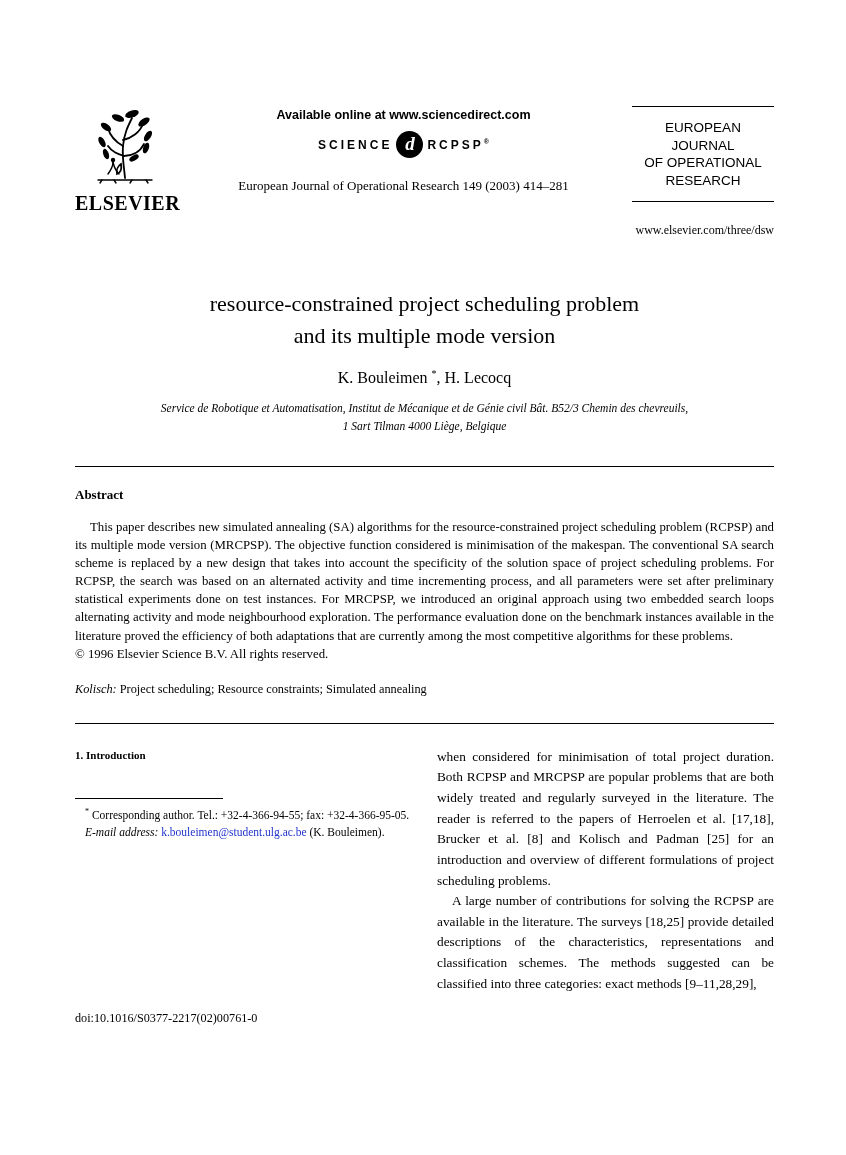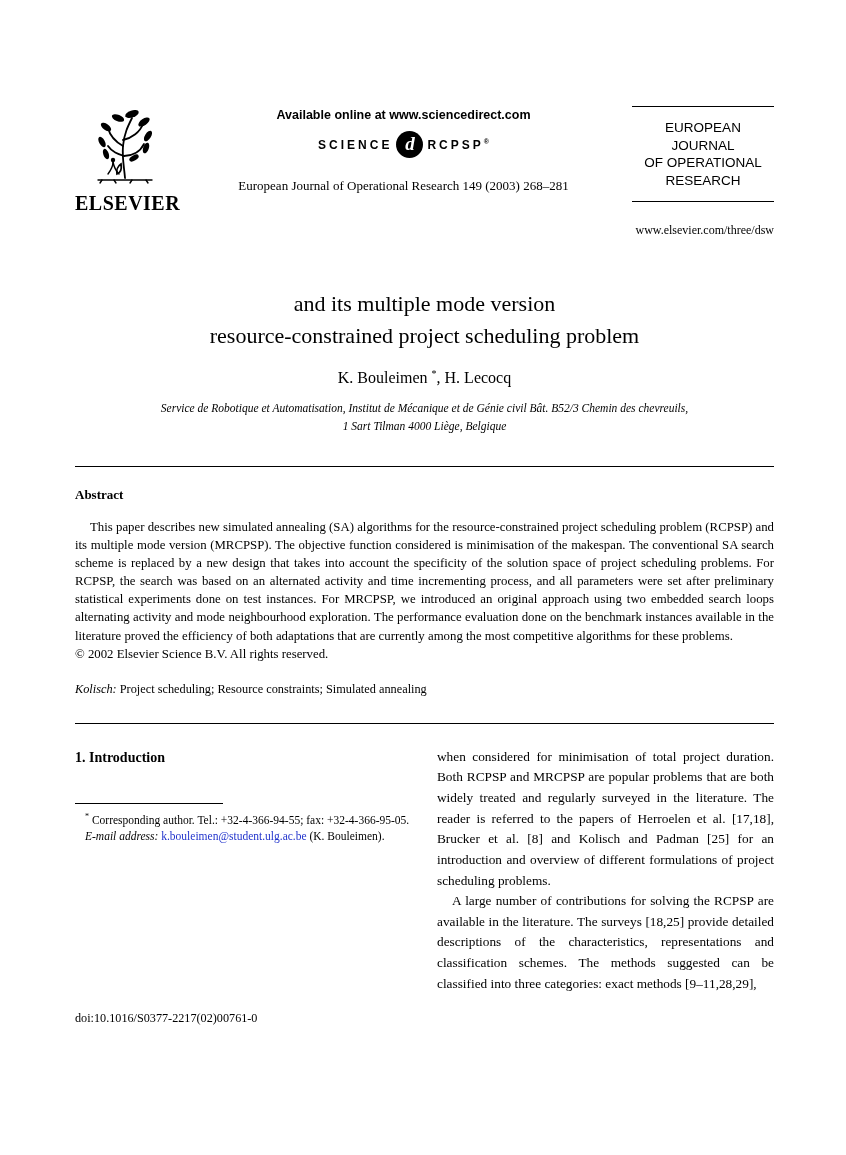--- a/index.html
+++ b/index.html
@@ -46,21 +46,21 @@
   
   .abstract-heading { margin-top:20px; font-weight:bold; font-size:13px; }
   .abstract-body { margin-top:15px; font-size:12.8px; line-height:1.42; text-align:justify; text-indent:15px; }
   .abstract-copyright { font-size:12.8px; line-height:1.42; }
   .keywords { margin-top:19px; font-size:12.3px; }
   .keywords .kw-label { font-style:italic; }
 
   
   .columns { margin-top:23px; display:flex; gap:25px; }
   .col { width:337px; font-size:13.3px; line-height:1.55; text-align:justify; }
-  .intro-heading { font-weight:bold; font-size:14px; margin-bottom:13px; text-align:left; }
+  .intro-heading { font-weight:bold; font-size:11px; margin-bottom:13px; text-align:left; }
   .indent { text-indent:15px; }
 
   
   .footnote { margin-top:34px; font-size:11.5px; line-height:1.48; text-align:justify; }
   .footnote-sep { width:148px; border-top:1px solid #000; margin-bottom:7px; }
   .footnote p { text-indent:10px; }
   .footnote sup { font-size:8px; }
   .email-label { font-style:italic; }
   .email-link { color:#2133cc; text-decoration:none; }
 
@@ -106,52 +106,52 @@
       <div class="elsevier-name">ELSEVIER</div>
     </div>
 
     <div class="center-col">
       <div class="available-online">Available online at www.sciencedirect.com</div>
       <div class="sd-logo">
         <span class="sd-science">SCIENCE</span>
         <span class="sd-d">d</span>
         <span class="sd-direct"><span>RCPSP</span><span class="sd-reg">®</span></span>
       </div>
-      <div class="journal-ref">European Journal of Operational Research 149 (2003) 268–281</div>
+      <div class="journal-ref">European Journal of Operational Research 149 (2003) 414–281</div>
     </div>
 
     <div class="right-col">
       <div class="journal-box">
         <div>EUROPEAN</div>
         <div>JOURNAL</div>
         <div>OF OPERATIONAL</div>
         <div>RESEARCH</div>
       </div>
     </div>
   </div>
 
   <div class="locator">www.elsevier.com/three/dsw</div>
 
   <h1 class="title">
+    <div>resource-constrained project scheduling problem</div>
     <div>and its multiple mode version</div>
-    <div>resource-constrained project scheduling problem</div>
   </h1>
 
   <div class="authors"><span>K. Bouleimen</span> <sup>*</sup><span>, H. Lecocq</span></div>
 
   <div class="affiliation">
     <div>Service de Robotique et Automatisation, Institut de Mécanique et de Génie civil Bât. B52/3 Chemin des chevreuils,</div>
     <div>1 Sart Tilman 4000 Liège, Belgique</div>
   </div>
 
   <hr class="rule rule-1">
 
   <div class="abstract-heading">Abstract</div>
   <p class="abstract-body">This paper describes new simulated annealing (SA) algorithms for the resource-constrained project scheduling problem (RCPSP) and its multiple mode version (MRCPSP). The objective function considered is minimisation of the makespan. The conventional SA search scheme is replaced by a new design that takes into account the specificity of the solution space of project scheduling problems. For RCPSP, the search was based on an alternated activity and time incrementing process, and all parameters were set after preliminary statistical experiments done on test instances. For MRCPSP, we introduced an original approach using two embedded search loops alternating activity and mode neighbourhood exploration. The performance evaluation done on the benchmark instances available in the literature proved the efficiency of both adaptations that are currently among the most competitive algorithms for these problems.</p>
-  <div class="abstract-copyright">© 2002 Elsevier Science B.V. All rights reserved.</div>
+  <div class="abstract-copyright">© 1996 Elsevier Science B.V. All rights reserved.</div>
 
   <div class="keywords"><span class="kw-label">Kolisch:</span> <span>Project scheduling; Resource constraints; Simulated annealing</span></div>
 
   <hr class="rule rule-2">
 
   <div class="columns">
 
     <div class="col">
       <div class="intro-heading">1. Introduction</div>
 

